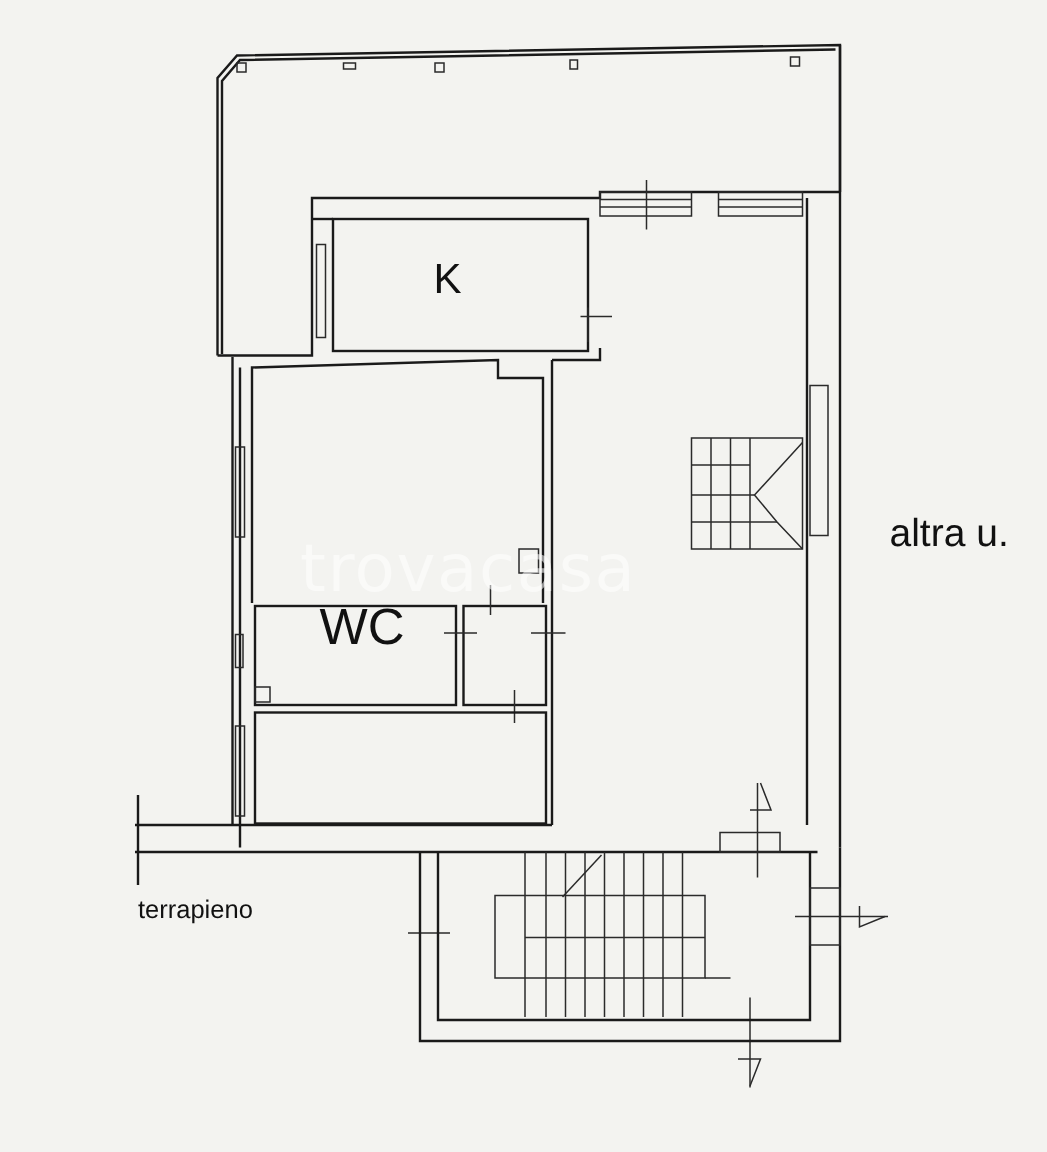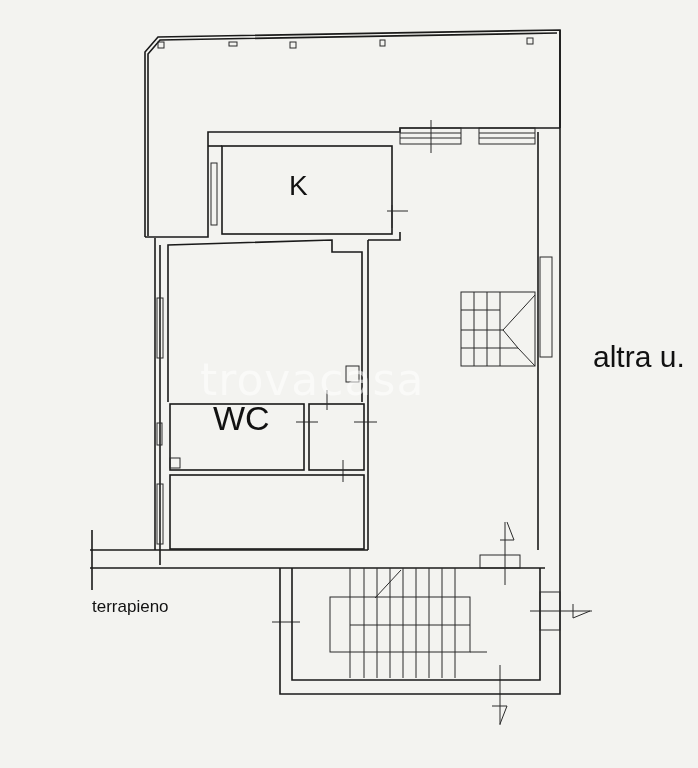--- a/index.html
+++ b/index.html
@@ -118,14 +118,14 @@
     <line class="t" x1="375" y1="598" x2="401" y2="570"></line>
     <rect class="t" x="540" y="592" width="20" height="38"></rect>
     <rect class="t" x="480" y="555" width="40" height="13"></rect>
   </g>
 </svg>
 
 <div class="wm" style="left:200px;top:354px;">trovacasa</div>
 
 <div class="lbl" style="left:289px;top:170px;font-size:28px;">K</div>
 <div class="lbl" style="left:213px;top:399px;font-size:34px;">WC</div>
-<div class="lbl" style="left:593px;top:340px;font-size:30px;white-space:nowrap;">altra u.</div>
+<div class="lbl" style="left:593px;top:340px;font-size:26px;white-space:nowrap;">altra u.</div>
 <div class="lbl" style="left:92px;top:597px;font-size:17px;">terrapieno</div>
 
 </body></html>

